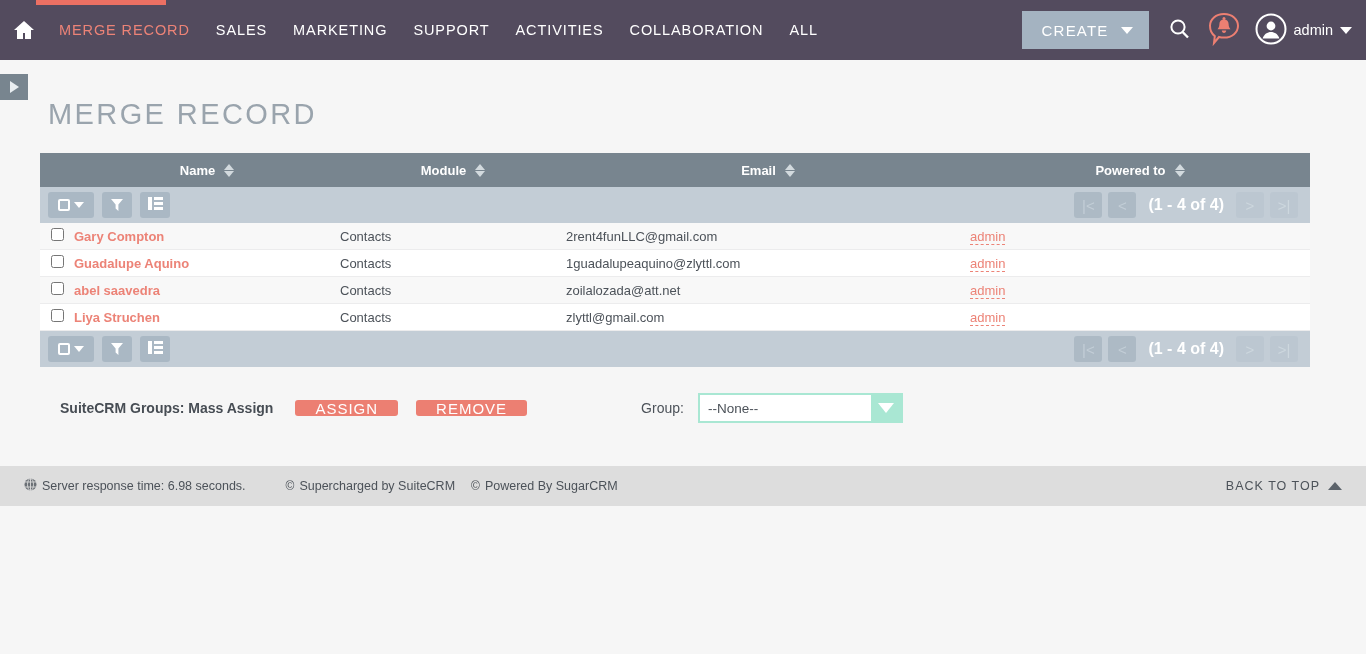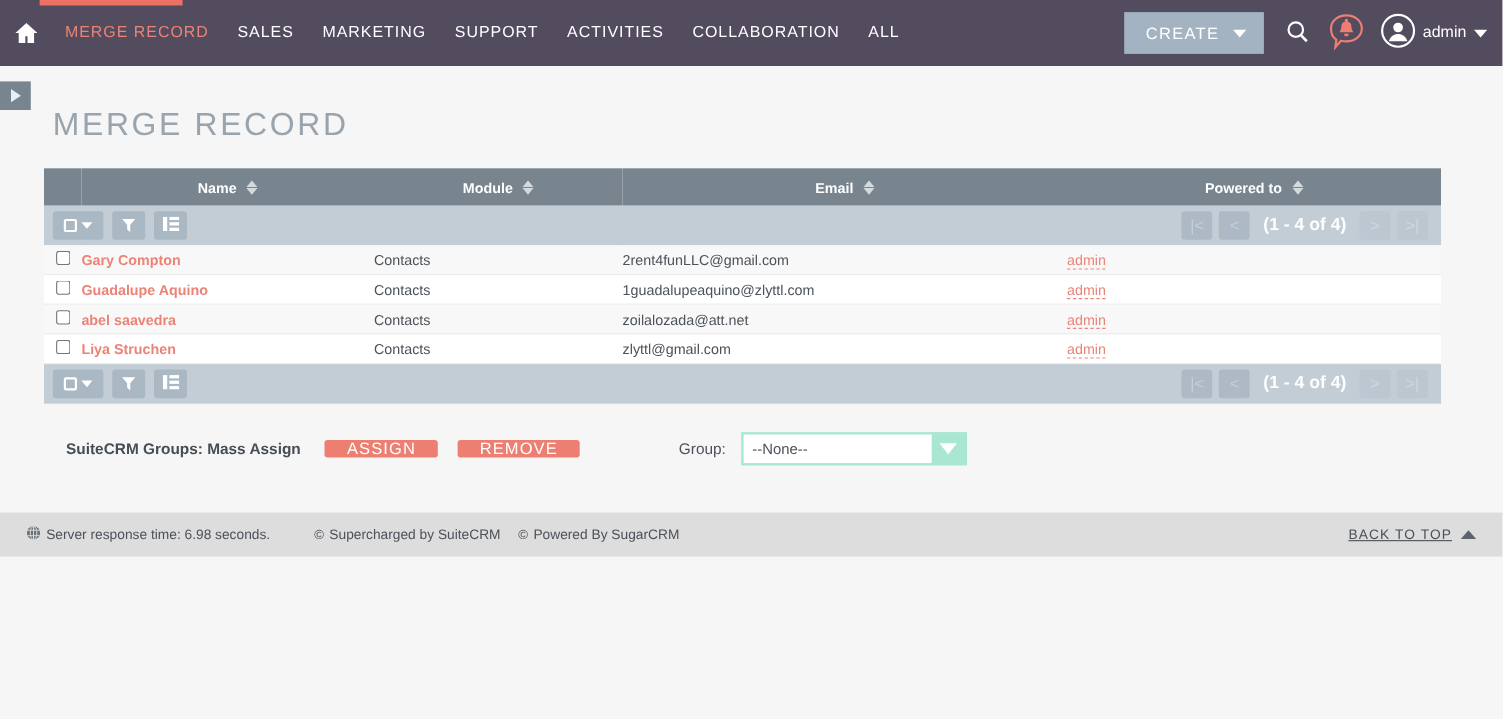--- a/index.html
+++ b/index.html
@@ -281,21 +281,21 @@
     letter-spacing:1px;
     border-radius:3px;
     height:16px;
     padding:0 20px;
     cursor:pointer;
     margin-right:18px;
   }
   #group-label{
     font-size:14px;
     color:#4c5259;
-    margin:0 14px 0 72px;
+    margin:0 14px 0 96px;
     white-space:nowrap;
   }
   #group-select-wrap{
     display:flex;
     align-items:stretch;
     border:2px solid #a9e7d3;
     background:#a9e7d3;
     width:205px;
     height:30px;
     cursor:pointer;
@@ -338,21 +338,20 @@
   #resp-time{ margin-right:40px; }
   #supercharged{ margin-right:16px; }
   .copy-glyph{ font-size:12px; }
   #back-to-top{
     margin-left:auto;
     display:flex; align-items:center; gap:8px;
     letter-spacing:1px;
     font-size:12.5px;
     color:#4c5259;
     cursor:pointer;
-    text-decoration:underline;
   }
   #back-to-top .tri{
     width:0;height:0;
     border-left:7px solid transparent;
     border-right:7px solid transparent;
     border-bottom:8px solid #5c636b;
   }
   #below-footer{
     position:absolute;
     left:0; top:514px;

